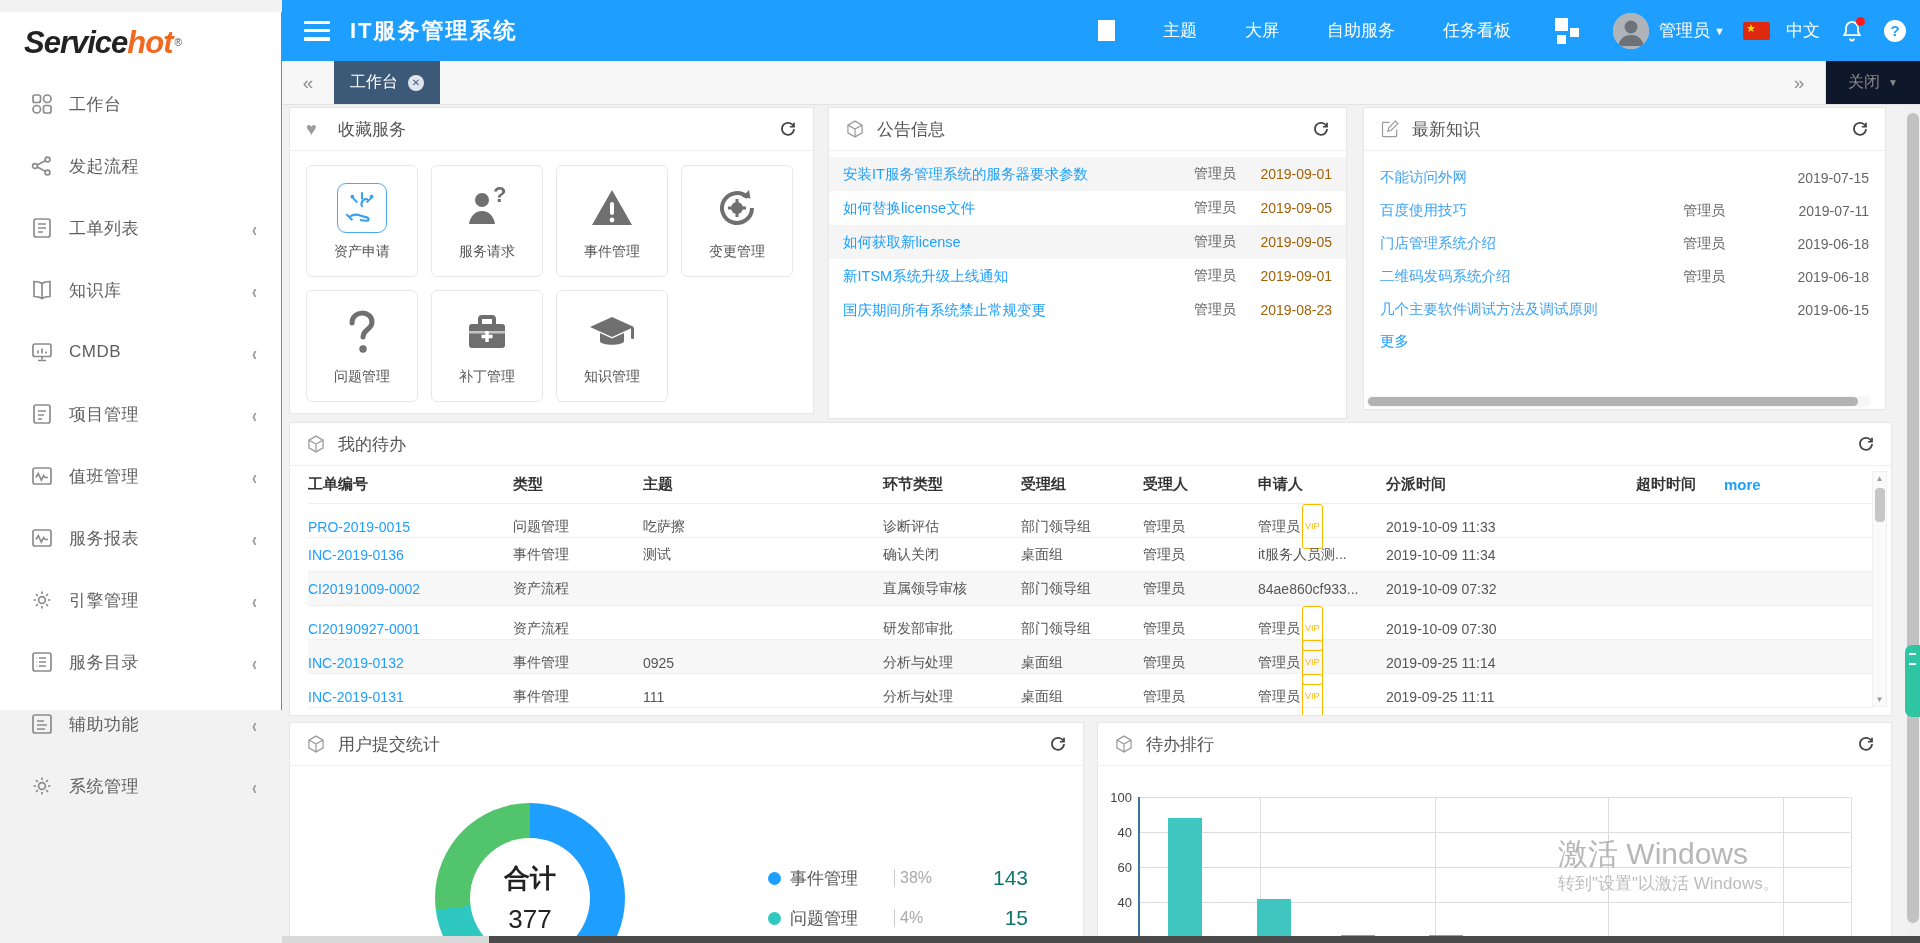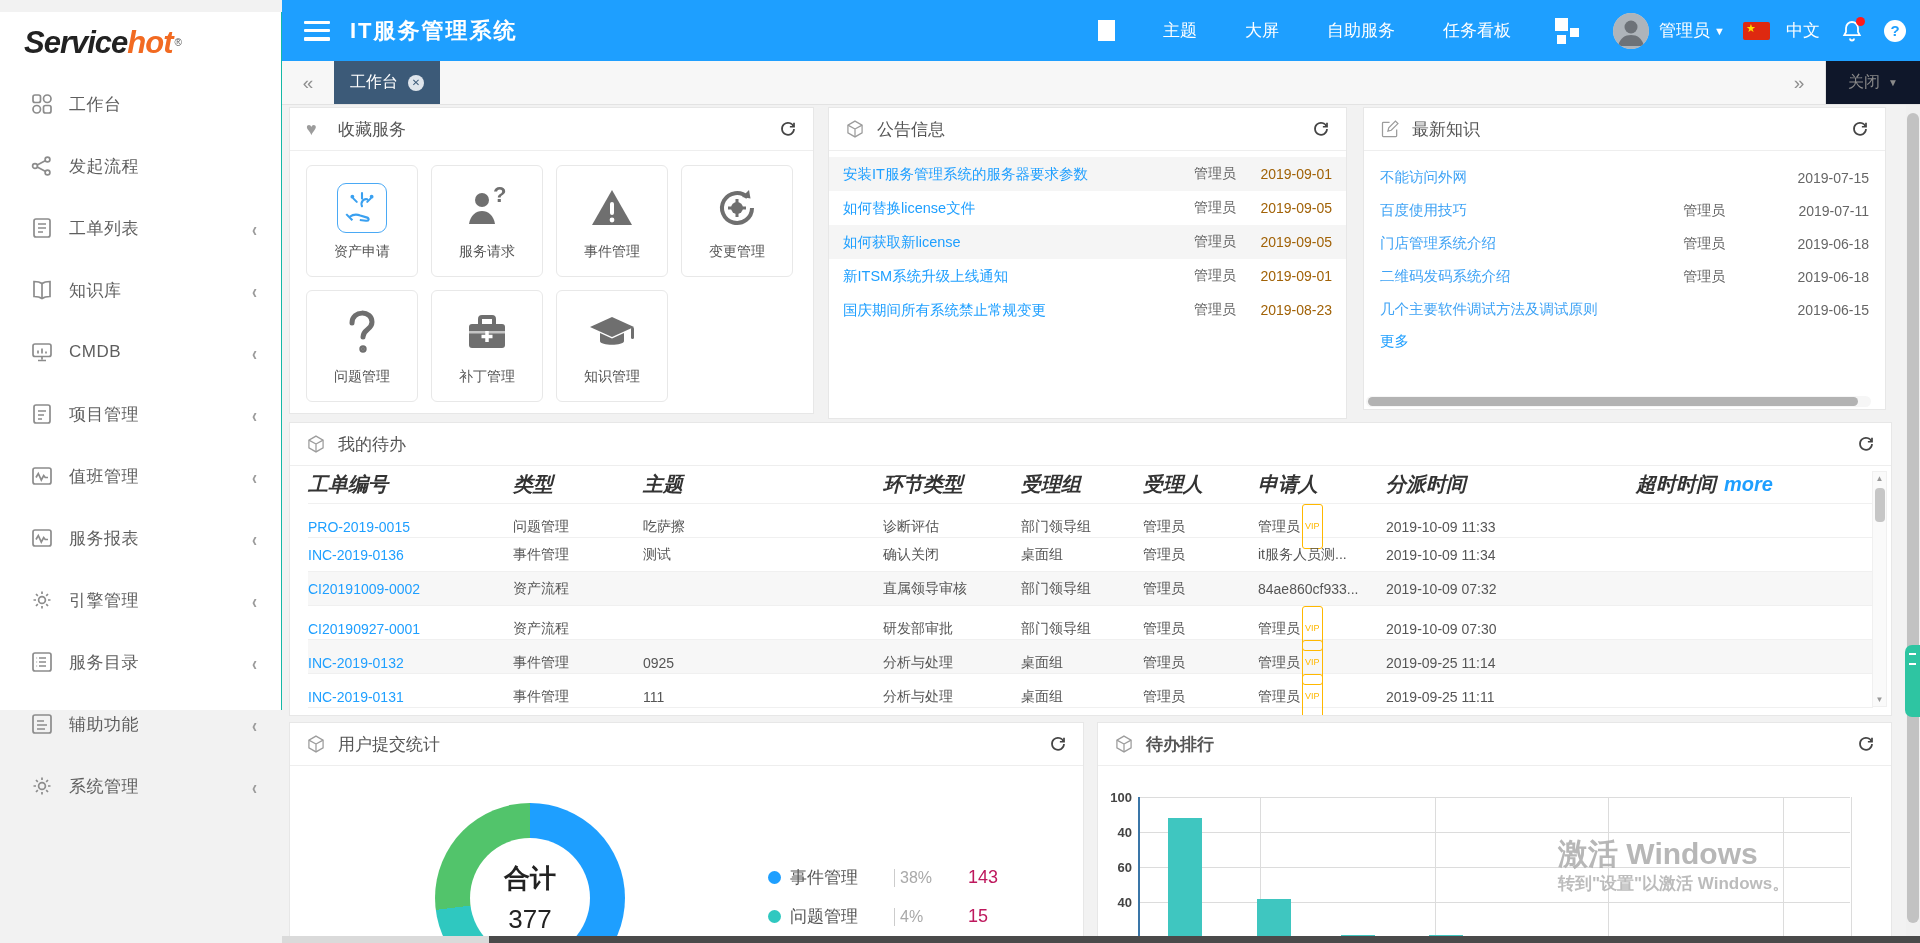--- a/index.html
+++ b/index.html
@@ -77,44 +77,44 @@
   .kno-title { color:#3da2f5; font-size:14.5px; width:62%; white-space:nowrap; overflow:hidden; text-overflow:ellipsis; }
   .kno-auth { color:#666; font-size:14px; width:18%; }
   .kno-date { color:#666; font-size:14px; margin-left:auto; }
   .kno-more { color:#1e9fff; font-size:14.5px; padding:6px 16px; cursor:pointer; }
   .h-scroll { position:absolute; left:2px; right:14px; bottom:2px; height:11px; background:#f6f6f6; border-radius:6px; }
   .h-thumb { position:absolute; left:2px; top:1px; height:9px; width:97%; background:#b3b3b3; border-radius:5px; cursor:pointer; }
 
   #p-todo { left:7px; top:317px; width:1603px; height:294px; }
   .t-wrap { padding:0 18px; }
   .t-row { display:grid; grid-template-columns:205px 130px 240px 138px 122px 115px 128px 250px 88px 1fr; align-items:center; height:34px; font-size:14px; color:#555; border-top:1px solid #f0f0f0; }
-  .t-row.head { height:37px; font-weight:bold; color:#333; font-size:20px; border-top:none; cursor:default;font-style:italic; }
+  .t-row.head { height:37px; font-weight:bold; color:#333; font-size:15px; border-top:none; cursor:default; }
   .t-row.alt { background:#f7f7f7; }
   .t-id { color:#1e9fff; cursor:pointer; }
   .t-more { color:#1e9fff; font-weight:bold; cursor:pointer; }
   .vip { display:inline-block; border:1px solid #ffb800; color:#ffb800; font-size:9px; line-height:11px; padding:16px 2px; border-radius:3px; margin-left:2px; vertical-align:2px; }
   .t-partial { height:12px; border-top:1px solid #f0f0f0; overflow:hidden; }
   .v-scroll { position:absolute; right:4px; top:48px; width:15px; height:236px; background:#fafafa; border:1px solid #f0f0f0; }
   .v-scroll .ar { position:absolute; left:0; width:13px; text-align:center; color:#999; font-size:8px; cursor:pointer; }
   .v-thumb { position:absolute; left:1.5px; top:16px; width:10px; height:34px; background:#c6c6c6; border-radius:4px; cursor:pointer; }
 
   #p-stat { left:7px; top:617px; width:795px; height:221px; }
   .stat-body { position:relative; height:177px; }
   .donut { position:absolute; left:145px; top:37px; width:190px; height:190px; border-radius:50%; }
   .donut-hole { position:absolute; left:35px; top:35px; width:120px; height:120px; border-radius:50%; background:#fff; display:flex; flex-direction:column; align-items:center; justify-content:center; gap:8px; }
   .donut-hole .c1 { font-size:26px; font-weight:bold; color:#222; }
   .donut-hole .c2 { font-size:26px; color:#222; }
   .legend { position:absolute; left:478px; top:100px; }
   .leg-row { display:flex; align-items:center; margin-bottom:16px; }
   .leg-dot { width:13px; height:13px; border-radius:50%; margin-right:9px; flex:none; }
   .leg-name { font-size:17px; color:#555; width:104px; }
   .leg-pct { font-size:16px; color:#a9a9a9; border-left:1px solid #ccc; padding-left:5px; width:74px; }
-  .leg-cnt { font-size:18px; color:#be185d; width:60px; text-align:left; }
-
-  #p-rank { left:815px; top:617px; width:795px; height:221px;font-weight:bold; }
+  .leg-cnt { font-size:21px; color:#0f766e; width:60px; text-align:right; }
+
+  #p-rank { left:815px; top:617px; width:795px; height:221px; }
   .rank-body { position:relative; height:177px; }
   .ytick { position:absolute; left:8px; width:26px; text-align:right; font-size:13px; color:#444; }
   .plot { position:absolute; left:40px; top:31px; width:712px; height:210px; border-left:2px solid #3a76a8; }
   .gline { position:absolute; left:0; right:0; height:0; border-top:1px solid #dcdcdc; }
   .vline { position:absolute; top:0; bottom:0; width:0; border-left:1px solid #dcdcdc; }
   .bar { position:absolute; width:34px; background:#3fc6c0; }
   .wm1 { position:absolute; left:460px; top:68px; font-size:30px; color:#ababab; opacity:.85; }
   .wm2 { position:absolute; left:460px; top:106px; font-size:17px; color:#b5b5b5; opacity:.9; }
 
   

